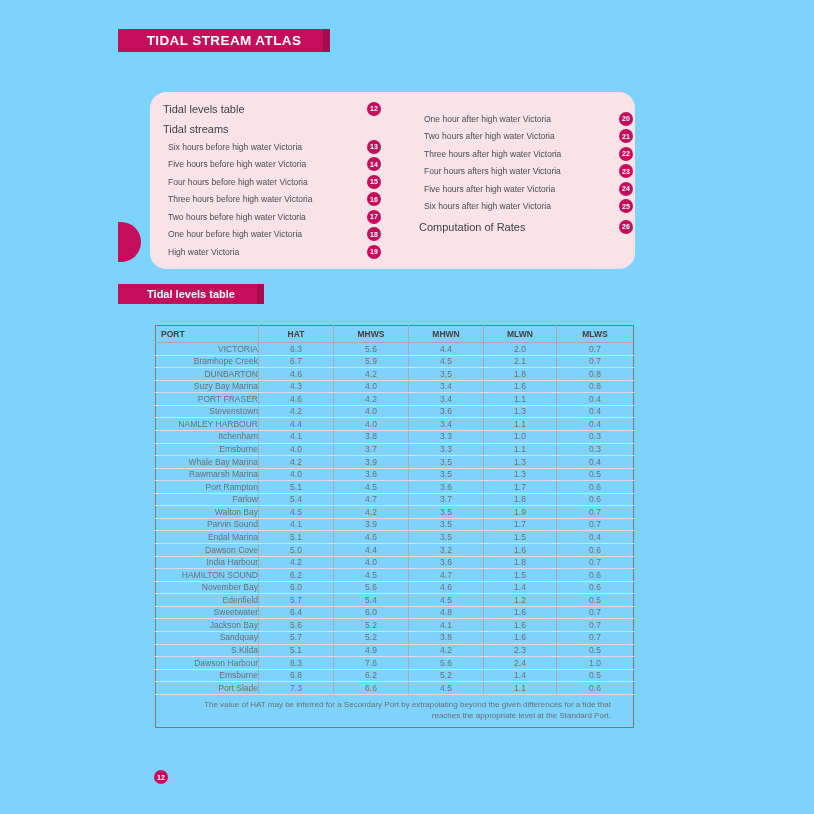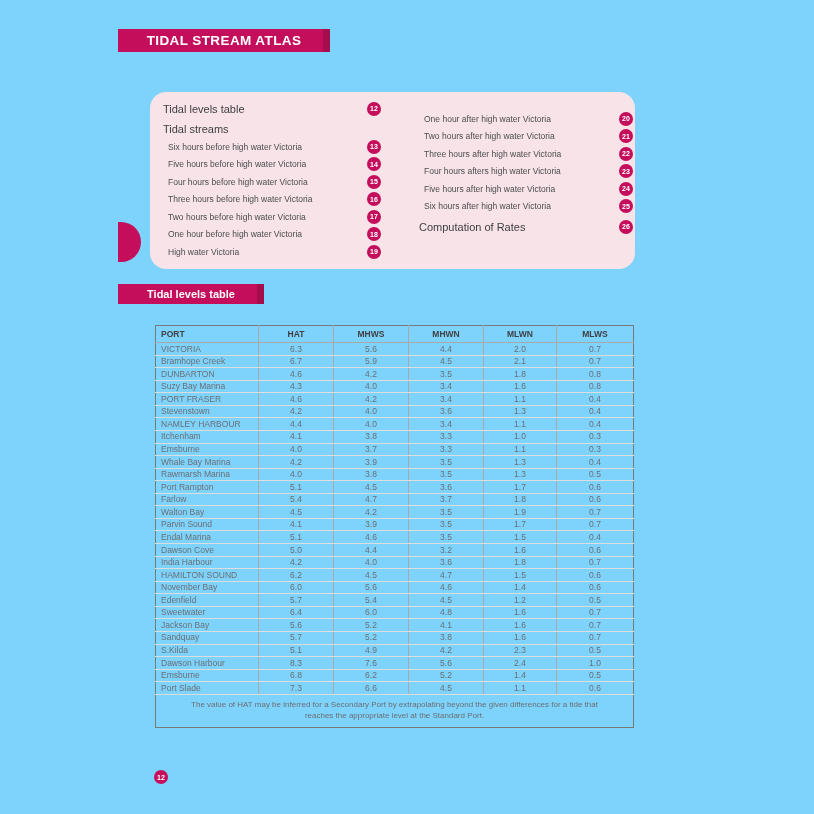--- a/index.html
+++ b/index.html
@@ -60,24 +60,24 @@
   .tide-table th {
     font-size:8.5px; font-weight:bold; color:#414042; text-align:center;
     border-left:1px solid #A7A9AC; border-bottom:1px solid #A7A9AC; padding:0;
   }
   .tide-table th.col-port { text-align:left; padding-left:5px; border-left:none; }
   .tide-table tbody tr { height:12.57px; }
   .tide-table td {
     font-size:8.5px; color:#6D6E71; text-align:center; line-height:1; padding:0;
     border-left:1px solid #A7A9AC; border-bottom:1px solid #DCDDDE;
   }
-  .tide-table td.cell-port { text-align:left; padding-left:5px; border-left:none; }
+  .tide-table td.cell-port { text-align:right; padding-left:5px; border-left:none; }
   .tide-table tfoot td {
     border-left:none; border-top:1.4px solid #77797C;
-    font-size:8px; color:#6D6E71; text-align:center; line-height:1.45;
+    font-size:8px; color:#6D6E71; text-align:right; line-height:1.45;
     padding:4px 22px 5px 22px; border-bottom:none;
   }
 
   
   .page-num-badge {
     position:absolute; left:154px; top:770px; width:14px; height:14px; border-radius:50%;
     background:var(--crimson,#C40E5C); color:#fff; font-size:7px; font-weight:bold;
     display:flex; align-items:center; justify-content:center;
   }
 </style>

